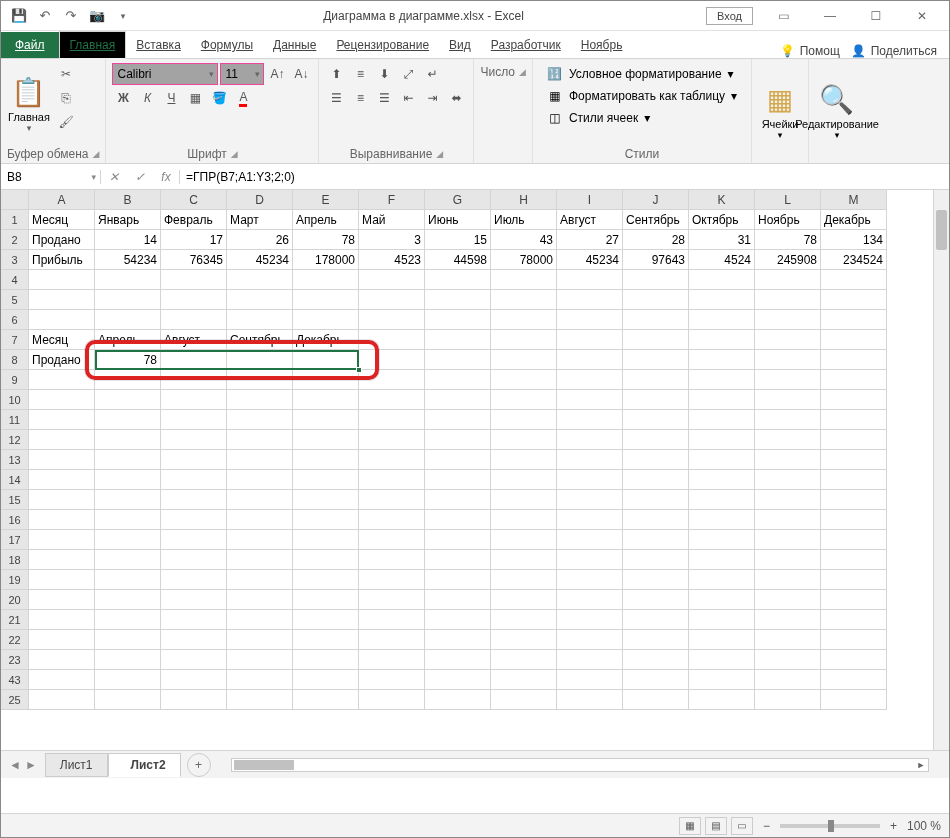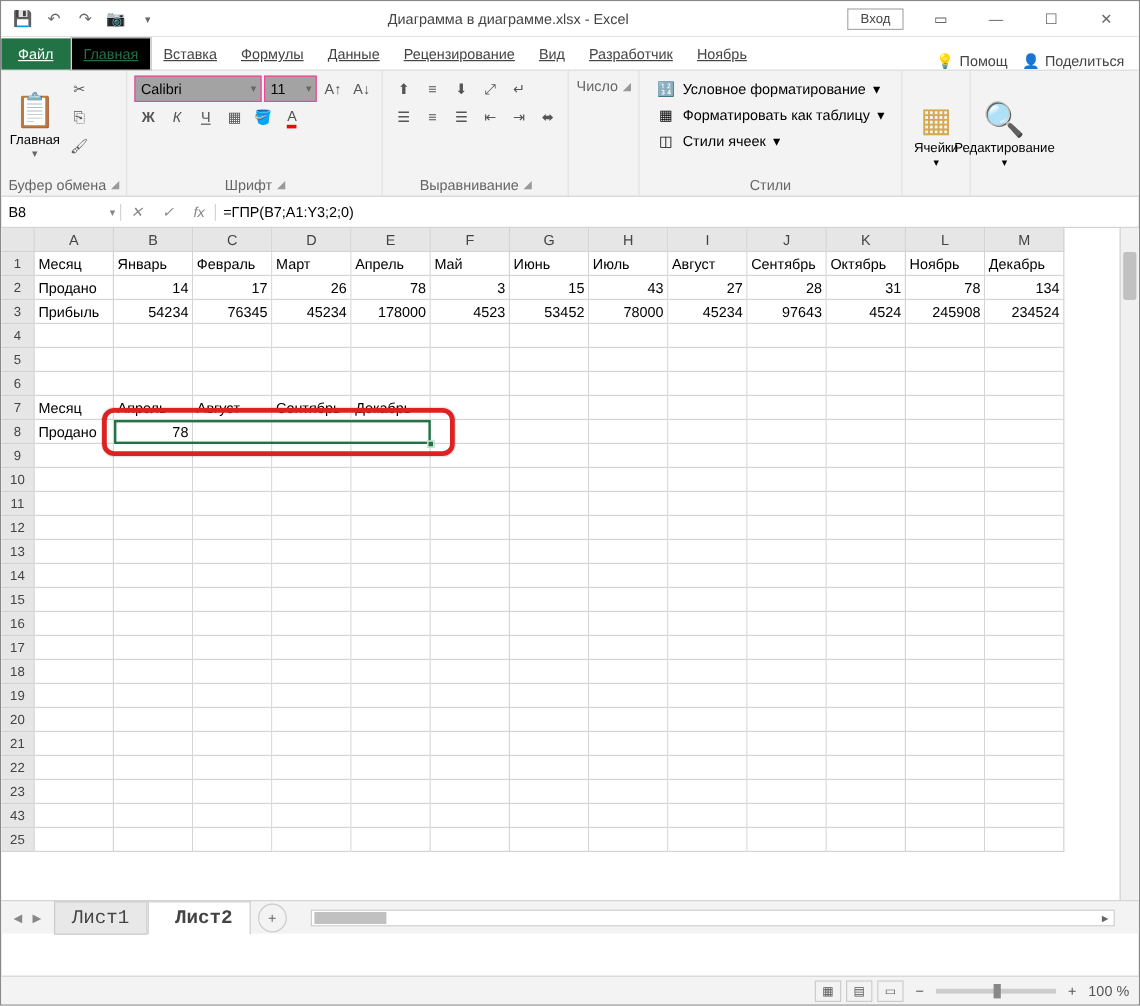--- a/index.html
+++ b/index.html
@@ -63,21 +63,21 @@
 .vscroll-stub::before { content: ""; position: absolute; top: 20px; left: 2px; right: 2px; height: 40px; background: #c1c1c1; border-radius: 2px; }
 
 
 .highlight { position: absolute; border: 4px solid #d22; border-radius: 10px; pointer-events: none; box-shadow: 0 0 0 1px rgba(0,0,0,0.1); }
 .sel-rect { position: absolute; border: 2px solid #217346; pointer-events: none; }
 .fill-handle { position: absolute; width: 6px; height: 6px; background: #217346; border: 1px solid #fff; }
 
 
 .sheet-tabs { height: 28px; border-top: 1px solid #d4d4d4; display: flex; align-items: center; background: #f3f3f3; }
 .snav { display: flex; gap: 4px; padding: 0 8px; color: #888; }
-.stab { padding: 4px 14px; border: 1px solid #ccc; background: #e8e8e8; color: #444; font-size: 16px; font-family: Liberation Mono, monospace; }
+.stab { padding: 4px 14px; border: 1px solid #ccc; background: #e8e8e8; color: #444; font-size: 12px; }
 .stab.active { background: #fff; border-bottom: 1px solid #fff; font-weight: bold; padding-left: 22px; }
 .add-sheet { width: 24px; height: 24px; border: 1px solid #ccc; border-radius: 50%; display: flex; align-items: center; justify-content: center; margin-left: 6px; color: #666; }
 .hscroll { flex: 1; margin: 0 20px; height: 14px; background: #fff; border: 1px solid #ccc; position: relative; }
 .hscroll .thumb { position: absolute; left: 2px; top: 1px; bottom: 1px; width: 60px; background: #c1c1c1; }
 .hscroll .arr { position: absolute; top: 0; bottom: 0; width: 14px; display: flex; align-items: center; justify-content: center; font-size: 9px; color: #666; }
 
 
 .statusbar { position: absolute; bottom: 0; left: 0; right: 0; height: 24px; background: #f3f3f3; border-top: 1px solid #d4d4d4; display: flex; align-items: center; padding: 0 8px; color: #555; font-size: 11px; }
 .statusbar .right { margin-left: auto; display: flex; align-items: center; gap: 10px; }
 .view-btns { display: flex; gap: 4px; }
@@ -303,21 +303,21 @@
       <div class="cell num">31</div>
       <div class="cell num">78</div>
       <div class="cell num">134</div>
       <div class="rowhead">3</div>
       <div class="cell">Прибыль</div>
       <div class="cell num">54234</div>
       <div class="cell num">76345</div>
       <div class="cell num">45234</div>
       <div class="cell num">178000</div>
       <div class="cell num">4523</div>
-      <div class="cell num">53452</div>
+      <div class="cell num">44598</div>
       <div class="cell num">78000</div>
       <div class="cell num">45234</div>
       <div class="cell num">97643</div>
       <div class="cell num">4524</div>
       <div class="cell num">245908</div>
       <div class="cell num">234524</div>
       <div class="rowhead">4</div>
       <div class="cell"></div>
       <div class="cell"></div>
       <div class="cell"></div>

